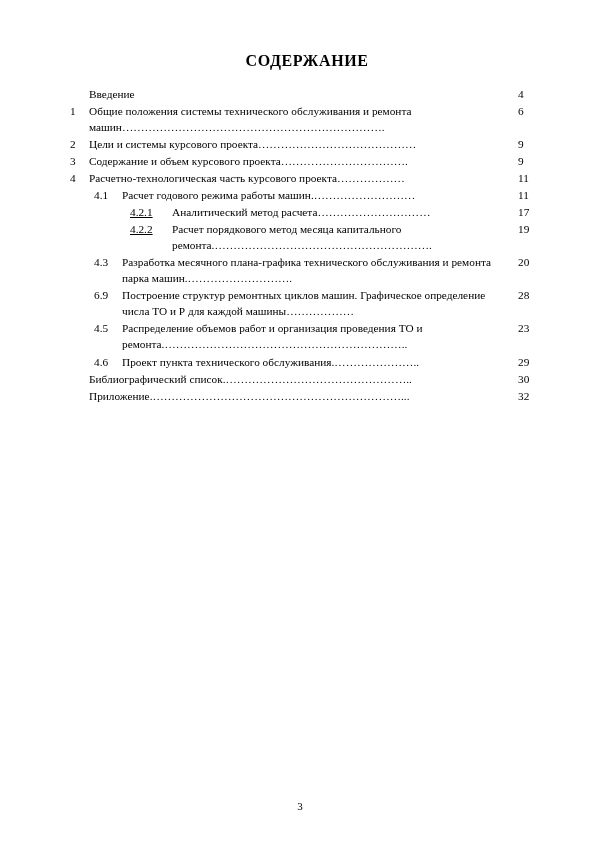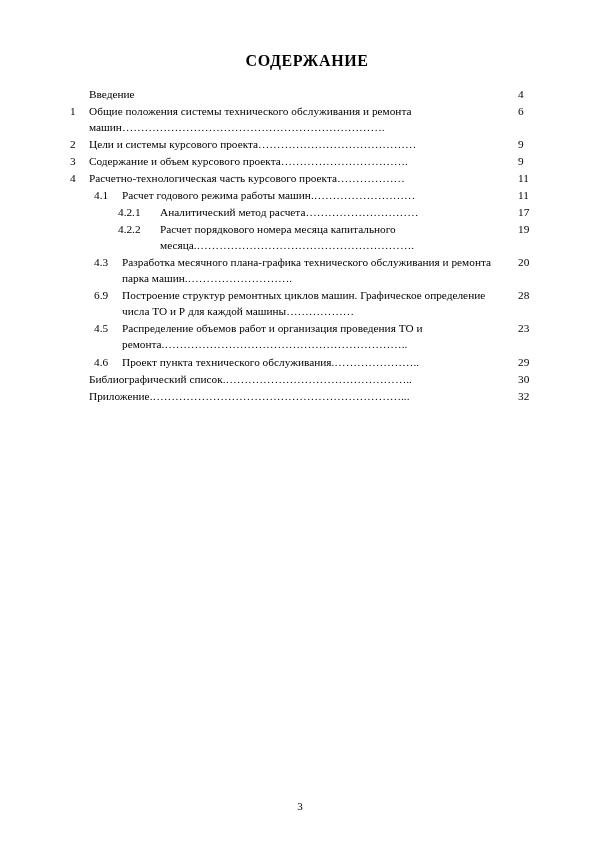--- a/index.html
+++ b/index.html
@@ -39,21 +39,21 @@
     margin-bottom: 1px;
   }
   .num {
     flex: 0 0 auto;
     text-align: left;
     padding-right: 6px;
     white-space: nowrap;
   }
   .num.lvl1 { width: 13px; }
   .num.lvl2 { width: 22px; margin-left: 24px; }
-  .num.lvl3 { width: 36px; margin-left: 48px; }
+  .num.lvl3 { width: 36px; margin-left: 60px; text-decoration: underline; }
   .title-cell {
     flex: 1 1 auto;
     padding-right: 8px;
     text-align: left;
   }
   .page-no {
     flex: 0 0 auto;
     width: 26px;
     text-align: left;
   }
@@ -113,21 +113,21 @@
 
 
     <div class="entry">
       <div class="num lvl3">4.2.1</div>
       <div class="title-cell">Аналитический метод расчета…………………………</div>
       <div class="page-no">17</div>
     </div>
 
     <div class="entry">
       <div class="num lvl3">4.2.2</div>
-      <div class="title-cell">Расчет порядкового номера месяца капитального месяца.………………………………………………….</div>
+      <div class="title-cell">Расчет порядкового метод месяца капитального ремонта.………………………………………………….</div>
       <div class="page-no">19</div>
     </div>
 
     <div class="entry">
       <div class="num lvl2">4.3</div>
       <div class="title-cell">Разработка месячного плана-графика технического обслуживания и ремонта парка машин.……………………….</div>
       <div class="page-no">20</div>
     </div>
 
     <div class="entry">

